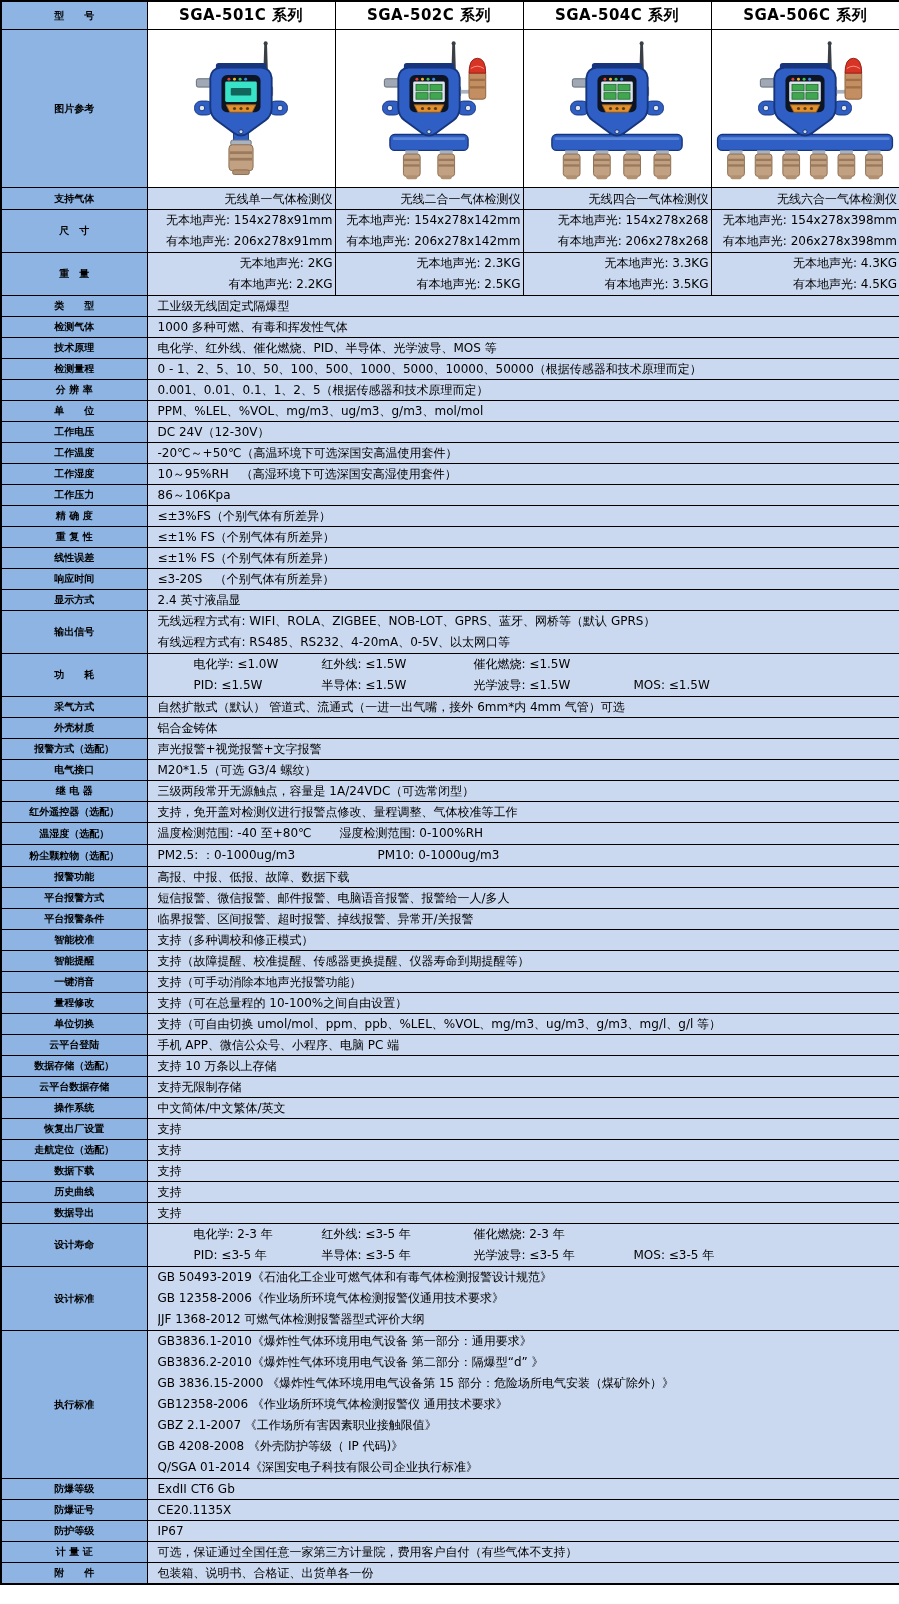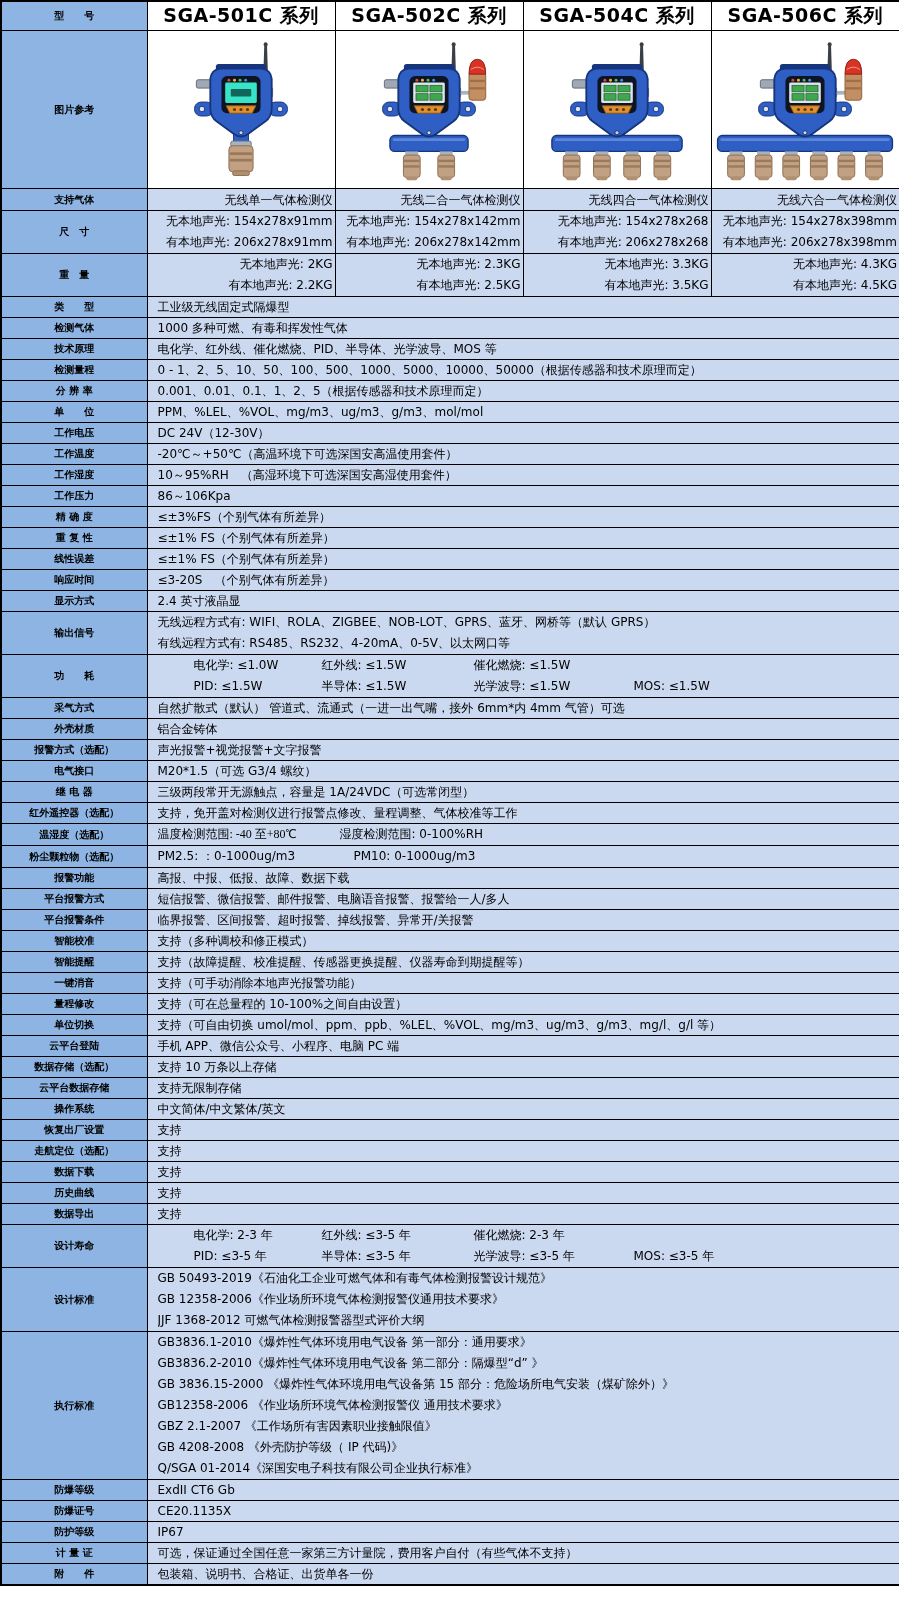--- a/index.html
+++ b/index.html
@@ -6,34 +6,34 @@
     --label-bg:#8DB4E2; --value-bg:#CBD9F0; --header-bg:#FFFFFF; --border:#000000;
   }
   html,body{margin:0;padding:0;background:#fff;}
   body{width:899px;font-family:"DejaVu Sans","Liberation Sans",sans-serif;color:#000;}
   .page{width:899px;}
   table{border-collapse:collapse;width:899px;table-layout:fixed;background:#fff;border:2px solid var(--border);}
   td{border:1.5px solid var(--border);vertical-align:middle;overflow:hidden;}
   .lbl{background:var(--label-bg);font-weight:bold;text-align:center;font-size:10px;padding:0 2px;}
   .val{background:var(--value-bg);font-size:12px;padding:0 6px 0 10px;line-height:20px;white-space:nowrap;}
   .ctr{text-align:right;padding:0 2px;}
-  .model{background:var(--header-bg);font-weight:bold;text-align:center;font-size:19px;letter-spacing:.5px;}
+  .model{background:var(--header-bg);font-weight:bold;text-align:center;font-size:15px;letter-spacing:.5px;}
   .hrow td{height:25px;}
   .h1 td{height:20px;}
   .grow td{height:21px;}
   .imgcell{background:var(--header-bg);text-align:center;vertical-align:middle;padding:0;}
   .imgrow td{height:157px;}
   .ln{height:21px;line-height:21px;white-space:nowrap;overflow:hidden;}
   .segln{display:flex;}
   .seg{display:inline-block;white-space:nowrap;}
   .cols4 .seg:nth-child(1){width:128px;margin-left:36px;}
   .cols4 .seg:nth-child(2){width:152px;}
   .cols4 .seg:nth-child(3){width:160px;}
-  .cols2a .seg:nth-child(1){width:182px;font-family:Liberation Serif, serif;}
-  .cols2b .seg:nth-child(1){width:196px;}
+  .cols2a .seg:nth-child(1){width:182px;}
+  .cols2b .seg:nth-child(1){width:220px;}
   svg{display:block;margin:0 auto;}
 </style>
 </head>
 <body>
 
 <div class="page">
   <table>
     <colgroup>
       <col style="width:146px">
         <col style="width:188px">

